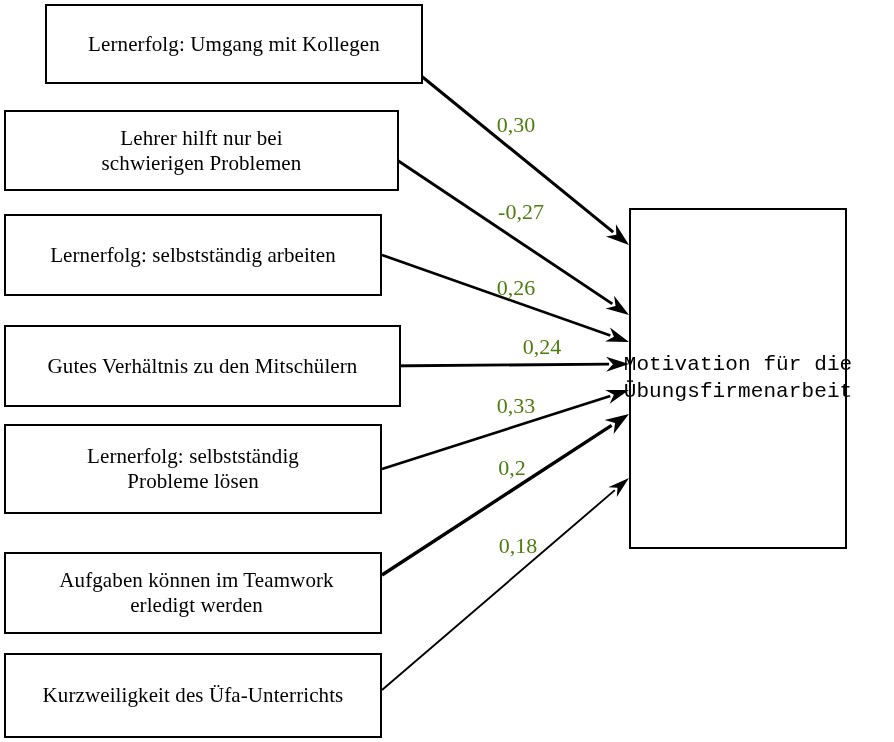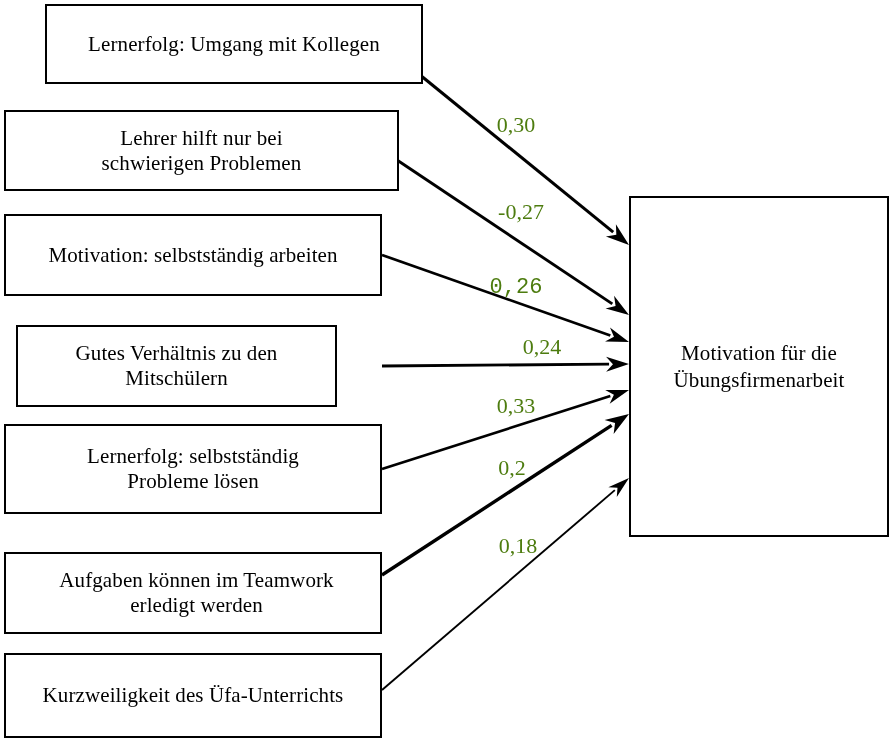--- a/index.html
+++ b/index.html
@@ -85,47 +85,47 @@
   <div class="node-box predictor-box" style="left:4px; top:4px; width:378px; height:80px;margin-left:41px;">
     <span class="node-label">Lernerfolg: Umgang mit Kollegen</span>
   </div>
 
   <div class="node-box predictor-box" style="left:4px; top:110px; width:395px; height:81px;">
     <span class="node-label">Lehrer hilft nur bei
 schwierigen Problemen</span>
   </div>
 
   <div class="node-box predictor-box" style="left:4px; top:214px; width:378px; height:82px;">
-    <span class="node-label">Motivation: selbstständig arbeiten</span>
+    <span class="node-label">Lernerfolg: selbstständig arbeiten</span>
   </div>
 
-  <div class="node-box predictor-box" style="left:16px; top:325px; width:321px; height:82px;">
+  <div class="node-box predictor-box" style="left:4px; top:325px; width:397px; height:82px;">
     <span class="node-label">Gutes Verhältnis zu den Mitschülern</span>
   </div>
 
   <div class="node-box predictor-box" style="left:4px; top:424px; width:378px; height:90px;">
     <span class="node-label">Lernerfolg: selbstständig
 Probleme lösen</span>
   </div>
 
   <div class="node-box predictor-box" style="left:4px; top:552px; width:378px; height:82px;padding-left:7px;">
     <span class="node-label">Aufgaben können im Teamwork
 erledigt werden</span>
   </div>
 
   <div class="node-box predictor-box" style="left:4px; top:653px; width:378px; height:85px;">
     <span class="node-label">Kurzweiligkeit des Üfa-Unterrichts</span>
   </div>
 
-  <div class="node-box target-box" style="left:629px; top:196px; width:260px; height:341px;">
+  <div class="node-box target-box" style="left:629px; top:208px; width:218px; height:341px;font-family:Liberation Mono, monospace;">
     <span class="node-label">Motivation für die
 Übungsfirmenarbeit</span>
   </div>
 
   <div class="edge-label" style="left:516px; top:125px;">0,30</div>
   <div class="edge-label" style="left:521px; top:212px;">-0,27</div>
-  <div class="edge-label" style="left:516px; top:288px;font-family:Liberation Mono, monospace;">0,26</div>
+  <div class="edge-label" style="left:516px; top:288px;">0,26</div>
   <div class="edge-label" style="left:542px; top:347px;">0,24</div>
   <div class="edge-label" style="left:516px; top:406px;">0,33</div>
   <div class="edge-label" style="left:512px; top:468px;">0,2</div>
   <div class="edge-label" style="left:518px; top:546px;">0,18</div>
 
 </div>
 
 </body></html>

